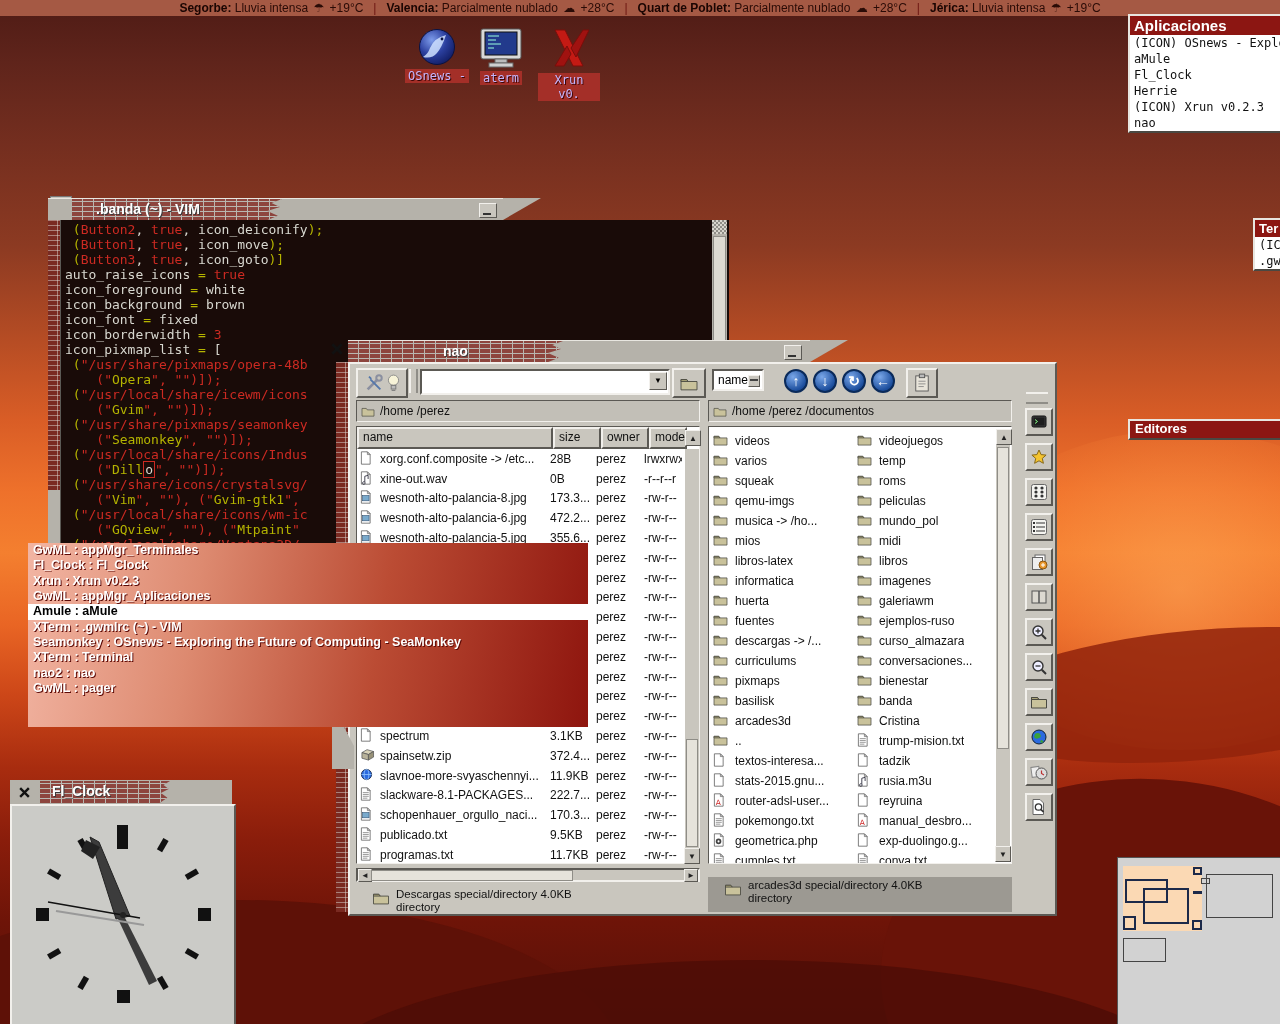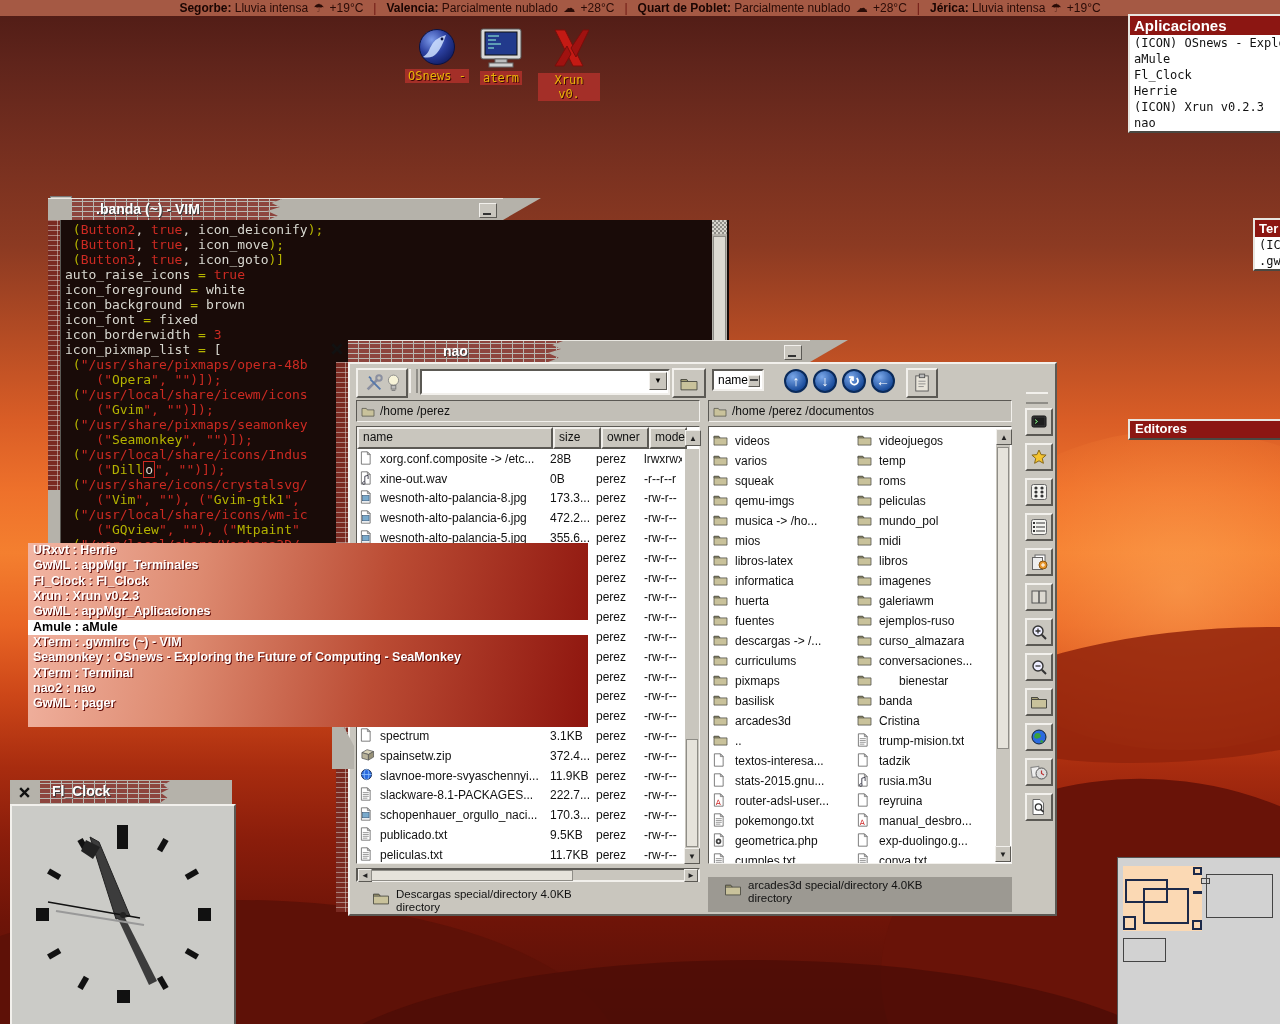--- a/index.html
+++ b/index.html
@@ -34,21 +34,21 @@
 
   
   #weather{position:absolute;left:0;top:0;width:1280px;height:16px;background:#a55944;
     display:flex;justify-content:center;align-items:center;font-size:12px;color:#2a0b06;white-space:nowrap;}
   #weather .city{font-weight:bold;color:#1a0502;}
   #weather .sep{margin:0 10px;color:#6b1410;}
   #weather .wic{margin:0 2px;}
 
   
   .dicon{position:absolute;text-align:center;}
-  .dicon .lbl{display:inline-block;margin-top:3px;background:#a42f28;color:#eab308;
+  .dicon .lbl{display:inline-block;margin-top:3px;background:#a42f28;color:#c4b5fd;
     font-family:"DejaVu Sans Mono",monospace;font-size:12px;padding:0 3px;text-shadow:1px 1px 0 #3a0505;}
 
   
   .popupmenu{position:absolute;background:#fff;border:2px solid;border-color:#e8e6e0 #4a4842 #4a4842 #e8e6e0;overflow:hidden;}
   .popupmenu .hdr{background:#8c1612;color:#fff;font-weight:bold;font-size:15px;padding:1px 4px;}
   .popupmenu .itm{font-family:"DejaVu Sans Mono",monospace;font-size:12px;color:#111;padding:1px 4px;white-space:nowrap;}
   #editores-bar{position:absolute;left:1128px;top:419px;width:152px;height:17px;background:#8c1612;
     border:2px solid;border-color:#e8e6e0 #4a4842 #4a4842 #e8e6e0;color:#fff;font-weight:bold;font-size:13px;padding-left:5px;}
 
   
@@ -564,21 +564,21 @@
                   <path d="M1.5 0.8 h6.5 l3 3 v10.4 H1.5 Z" fill="#fff" stroke="#666" stroke-width=".9"></path>
                   <path d="M8 0.8 l3 3 h-3 Z" fill="#ccc" stroke="#666" stroke-width=".7"></path>
                   <g stroke="#777" stroke-width=".8">
                     <line x1="3" y1="6" x2="9.5" y2="6"></line>
                     <line x1="3" y1="8" x2="9.5" y2="8"></line>
                     <line x1="3" y1="10" x2="9.5" y2="10"></line>
                     <line x1="3" y1="12" x2="8" y2="12"></line>
                   </g>
                 </svg>
               </span>
-              <span class="fn">peliculas.txt</span>
+              <span class="fn">programas.txt</span>
               <span class="fs">11.7KB</span>
               <span class="fo">perez</span>
               <span class="fm">-rw-r--</span>
             </div>
           </div>
         <div class="sbar" style="left:328px;top:22px;width:14px;height:414px;">
           <div class="sthumb" style="left:1px;top:290px;width:10px;height:106px;"></div>
           <div class="sarrow" style="left:-1px;top:399px;">▼</div>
         </div>
       </div>
@@ -911,21 +911,21 @@
             </div>
             <div class="ritem" style="left: 144px; top: 224px;">
               <span class="fic">
                 <svg viewBox="0 0 16 14" width="15" height="13">
                   <path d="M1 3.6 h5.2 l1.2 1.7 H15 V13 H1 Z" fill="#c9c29b" stroke="#4a4a42" stroke-width=".8"></path>
                   <path d="M1 3.6 h5.2 l1.2 1.7 H1 Z" fill="#aba478" stroke="#4a4a42" stroke-width=".8"></path>
                 </svg>
               </span>
               <span class="fn">conversaciones...</span>
             </div>
-            <div class="ritem" style="left: 144px; top: 244px; gap: 20px;">
+            <div class="ritem" style="left: 144px; top: 244px;">
               <span class="fic">
                 <svg viewBox="0 0 16 14" width="15" height="13">
                   <path d="M1 3.6 h5.2 l1.2 1.7 H15 V13 H1 Z" fill="#c9c29b" stroke="#4a4a42" stroke-width=".8"></path>
                   <path d="M1 3.6 h5.2 l1.2 1.7 H1 Z" fill="#aba478" stroke="#4a4a42" stroke-width=".8"></path>
                 </svg>
               </span>
               <span class="fn">bienestar</span>
             </div>
             <div class="ritem" style="left: 144px; top: 264px;">
               <span class="fic">
@@ -1158,21 +1158,20 @@
               </svg>
             </span>
           </div>
         </div>
     </div>
     <div class="lstrip bricks-dark"></div>
     <div class="notch"></div>
   </div>
 
   <div id="tasklist">
-      <div class="row">URxvt : Herrie</div>
       <div class="row">GwML : appMgr_Terminales</div>
       <div class="row">Fl_Clock : Fl_Clock</div>
       <div class="row">Xrun : Xrun v0.2.3</div>
       <div class="row">GwML : appMgr_Aplicaciones</div>
       <div class="row hl">Amule : aMule</div>
       <div class="row">XTerm : .gwmlrc (~) - VIM</div>
       <div class="row">Seamonkey : OSnews - Exploring the Future of Computing - SeaMonkey</div>
       <div class="row">XTerm : Terminal</div>
       <div class="row">nao2 : nao</div>
       <div class="row">GwML : pager</div>

